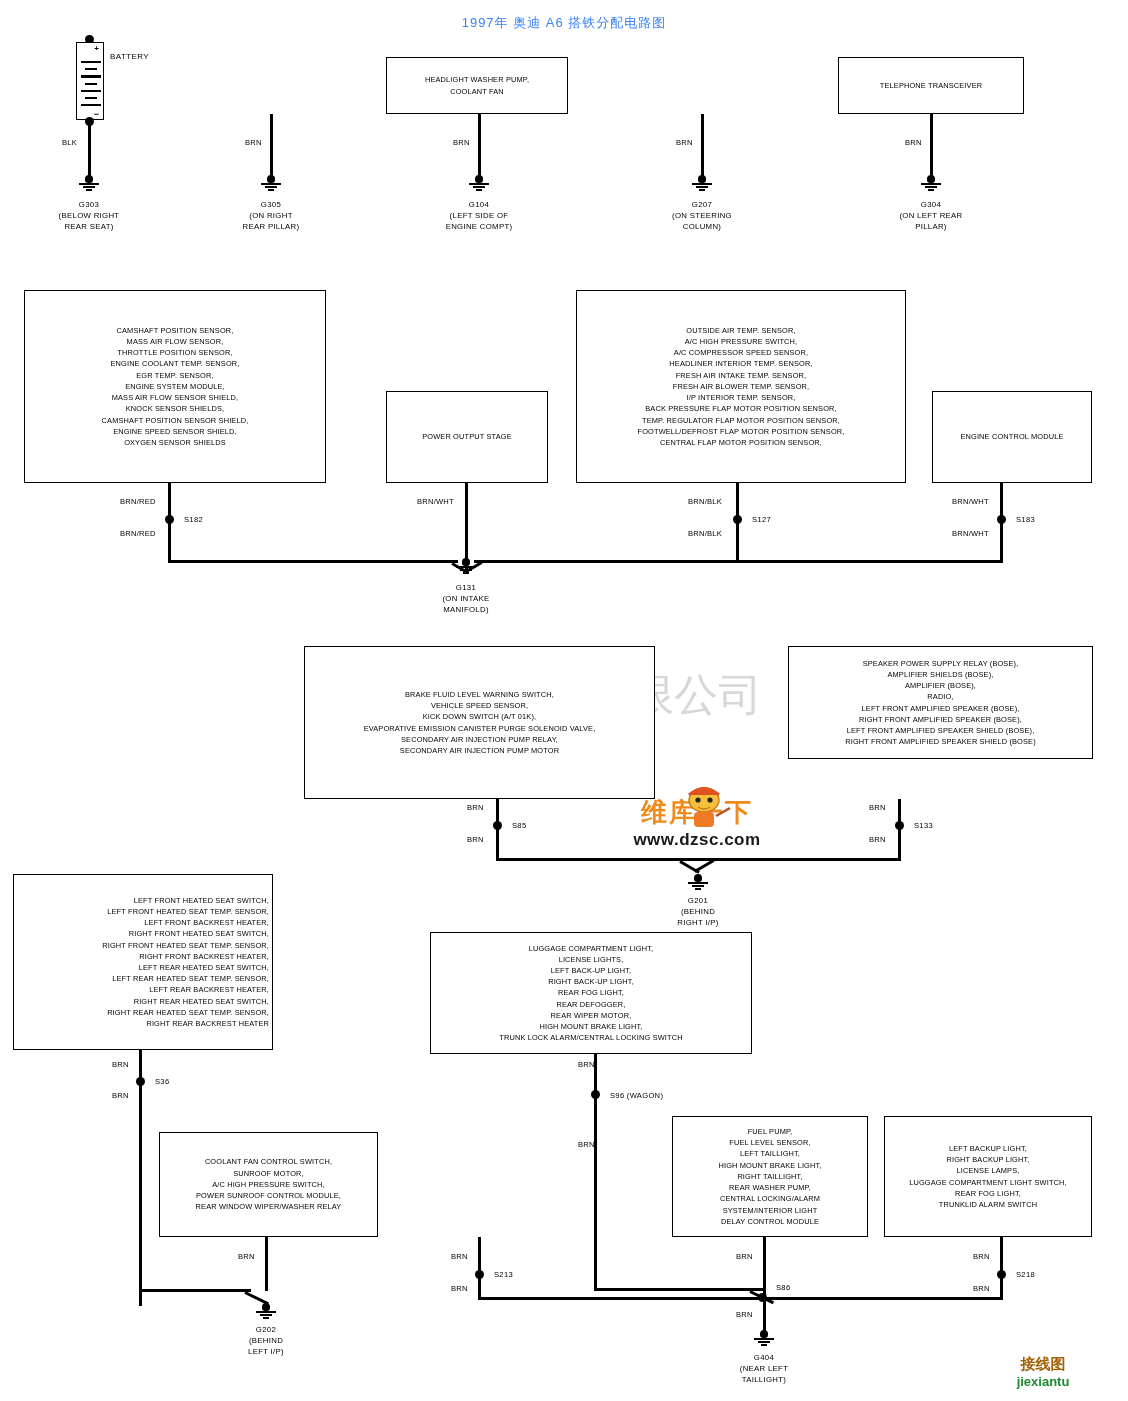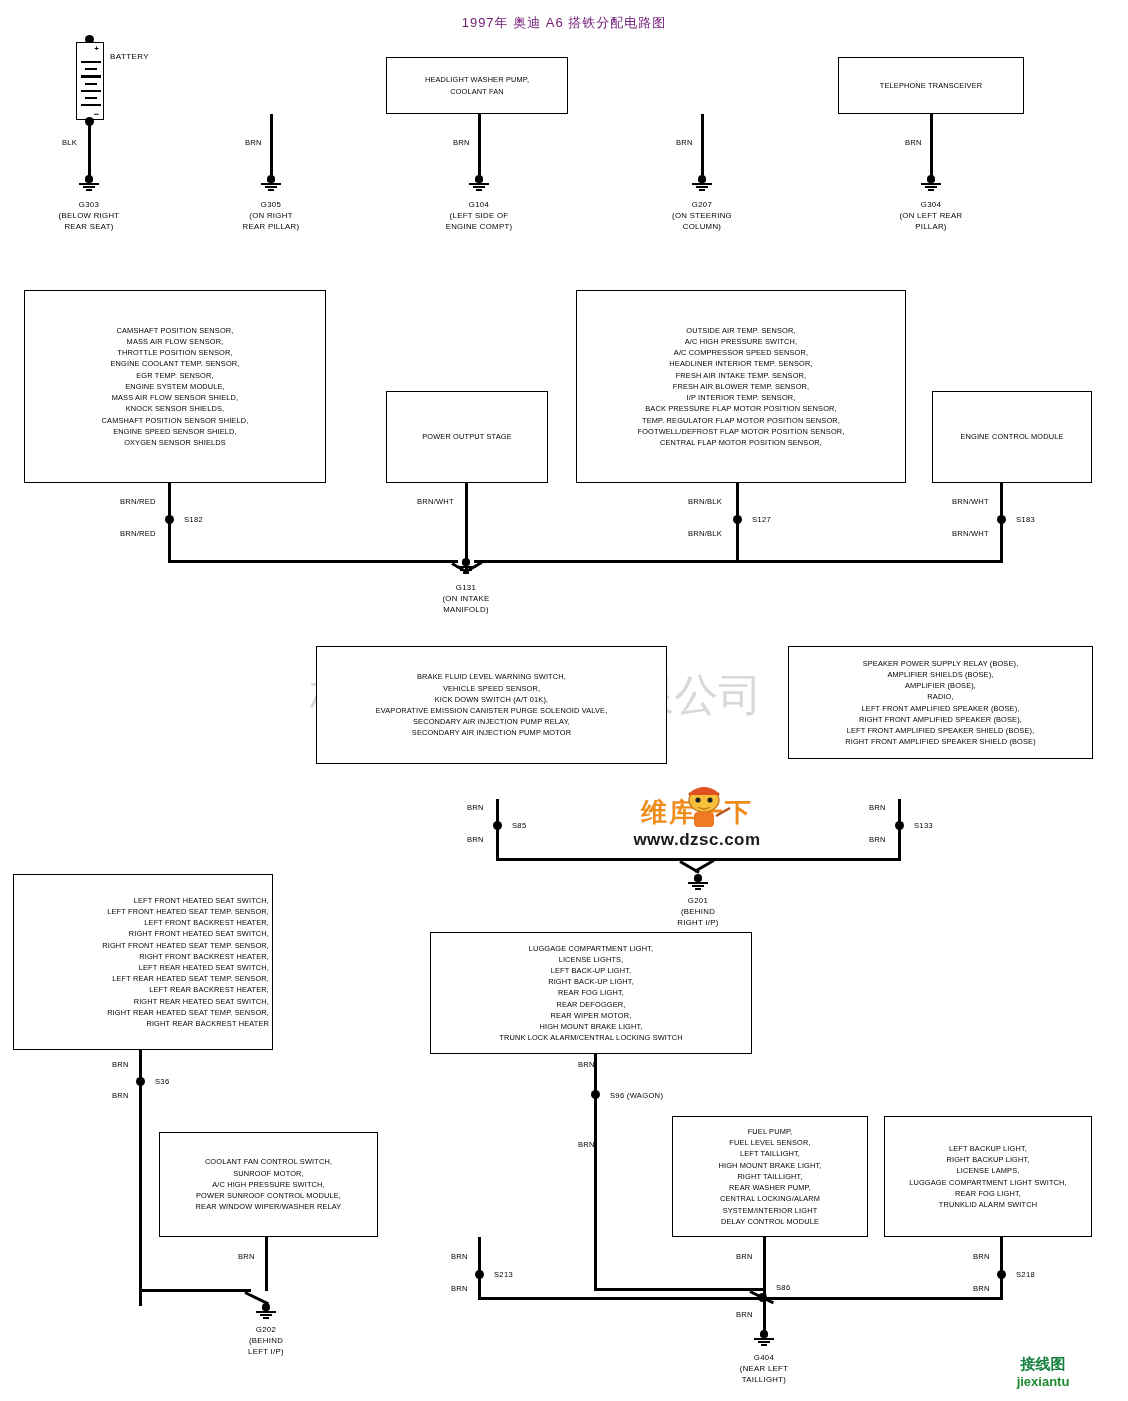--- a/index.html
+++ b/index.html
@@ -14,21 +14,21 @@
     background: #ffffff;
     font-family: "Liberation Sans", sans-serif;
     overflow: hidden;
   }
   .title {
     position: absolute;
     left: 0; top: 14px;
     width: 1128px;
     text-align: center;
     font-size: 13px;
-    color: #701a75;
+    color: #3b82f6;
     letter-spacing: 1px;
   }
   
   .box {
     position: absolute;
     border: 1px solid #000;
     background: #fff;
     box-sizing: border-box;
     display: flex;
     align-items: center;
@@ -155,21 +155,21 @@
   .wm-mascot {
     position:absolute;
     width: 56px; height: 46px;
     pointer-events:none;
   }
   .wm-jx {
     position: absolute;
     text-align: center;
     pointer-events: none;
   }
-  .wm-jx .cn { font-size: 15px; color:#15803d; font-weight:bold; font-family:"DejaVu Sans", sans-serif;}
+  .wm-jx .cn { font-size: 15px; color:#a16207; font-weight:bold; font-family:"DejaVu Sans", sans-serif;}
   .wm-jx .py { font-size: 13px; color:#1f8a2f; font-weight:bold; }
 </style>
 </head>
 <body>
 
 <div id="sheet">
 
   <div class="title">1997年 奥迪 A6 搭铁分配电路图</div>
 
   <div class="wm-cn" style="left:310px; top:666px;">杭州资By科技有限公司</div>
@@ -360,21 +360,21 @@
       <span class="b1"></span>
       <span class="b2"></span>
       <span class="b3"></span>
   </div>
   <div class="glab" style="left:396px; top:582px; width:140px;">
     <div>G131</div>
     <div>(ON INTAKE</div>
     <div>MANIFOLD)</div>
   </div>
 
-  <div class="box" style="left:316px; top:646px; width:351px; height:118px;">
+  <div class="box" style="left:304px; top:646px; width:351px; height:153px;">
     <div class="lines">
       <div>BRAKE FLUID LEVEL WARNING SWITCH,</div>
       <div>VEHICLE SPEED SENSOR,</div>
       <div>KICK DOWN SWITCH (A/T 01K),</div>
       <div>EVAPORATIVE EMISSION CANISTER PURGE SOLENOID VALVE,</div>
       <div>SECONDARY AIR INJECTION PUMP RELAY,</div>
       <div>SECONDARY AIR INJECTION PUMP MOTOR</div>
     </div>
   </div>
 

